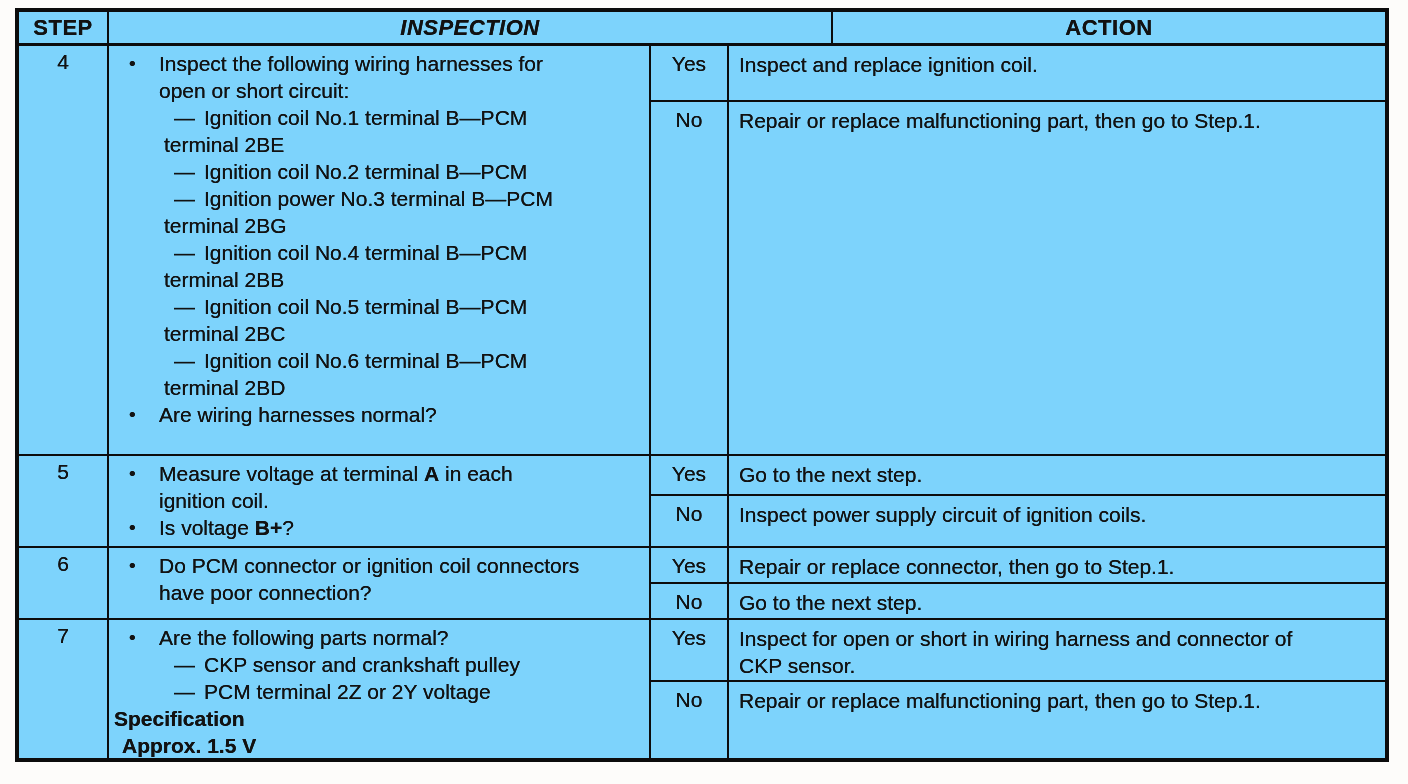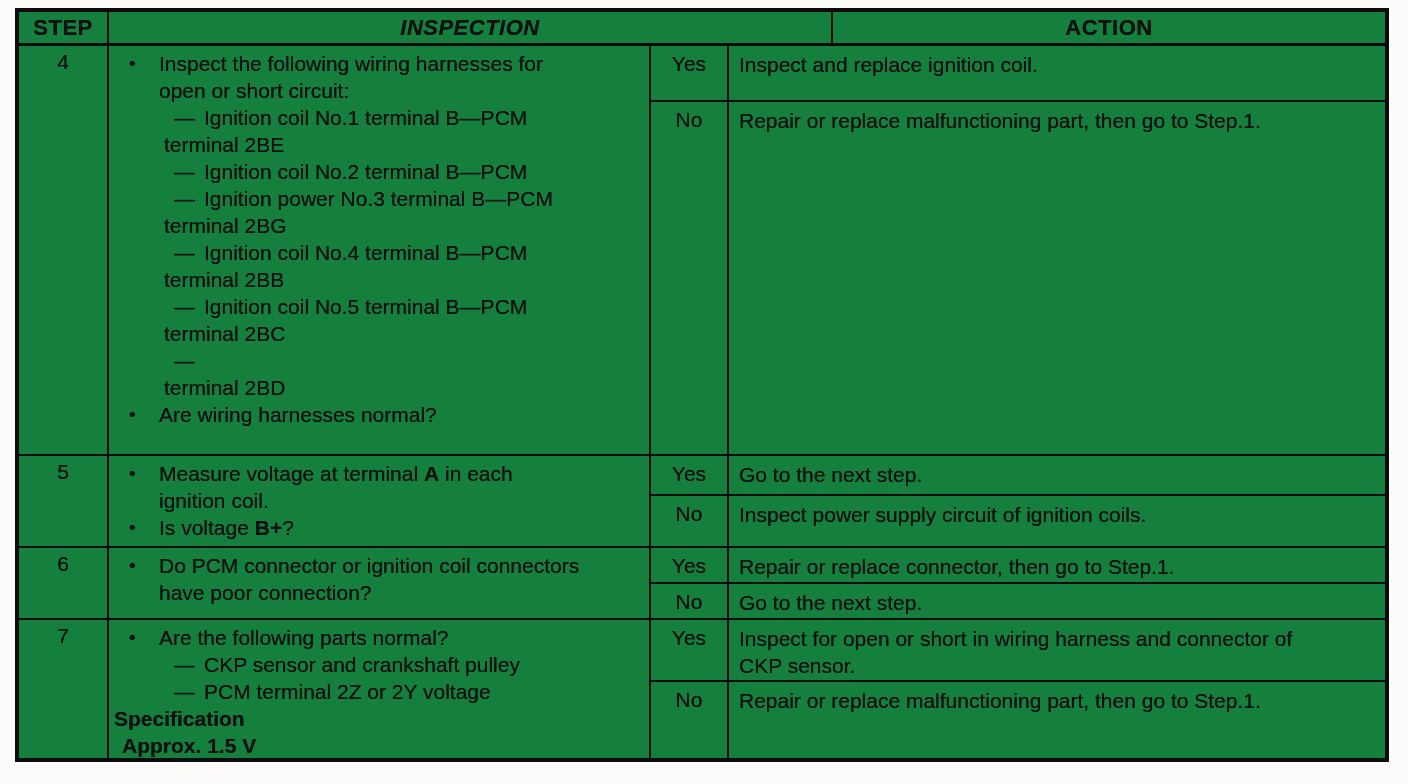--- a/index.html
+++ b/index.html
@@ -6,21 +6,21 @@
   body{
     width:1408px;height:784px;position:relative;
     background:#fdfcfa;
     font-family:"Liberation Sans", sans-serif;
     color:#121212;
     overflow:hidden;
     -webkit-font-smoothing:antialiased;
   }
   #doc-table{
     position:absolute;left:15px;top:8px;width:1374px;height:754px;
-    box-sizing:border-box;border:4px solid #0c0c0c;background:#15803d;
+    box-sizing:border-box;border:4px solid #0c0c0c;background:#7dd3fc;
     display:flex;flex-direction:column;
     text-shadow:0 0 0.5px currentColor;
   }
   .hdr{display:flex;height:34px;box-sizing:border-box;border-bottom:3px solid #0c0c0c;flex:none;}
   .hdr .hcell{
     box-sizing:border-box;display:flex;align-items:center;justify-content:center;
     font-weight:bold;font-size:22px;letter-spacing:.5px;
   }
   .hdr .hstep{width:90px;border-right:2px solid #0c0c0c;}
   .hdr .hinsp{width:724px;border-right:2px solid #0c0c0c;font-style:italic;}
@@ -106,20 +106,21 @@
           </div>
           <div class="line d1">
             <span class="marker">—</span>
             <span class="ltext"><span>Ignition coil No.5 terminal B—PCM</span></span>
           </div>
           <div class="line d2">
             <span class="ltext"><span>terminal 2BC</span></span>
           </div>
           <div class="line d1">
             <span class="marker">—</span>
+            <span class="ltext"><span>Ignition coil No.6 terminal B—PCM</span></span>
           </div>
           <div class="line d2">
             <span class="ltext"><span>terminal 2BD</span></span>
           </div>
           <div class="line b1">
             <span class="marker">•</span>
             <span class="ltext"><span>Are wiring harnesses normal?</span></span>
           </div>
         </div>
         <div class="branches">

